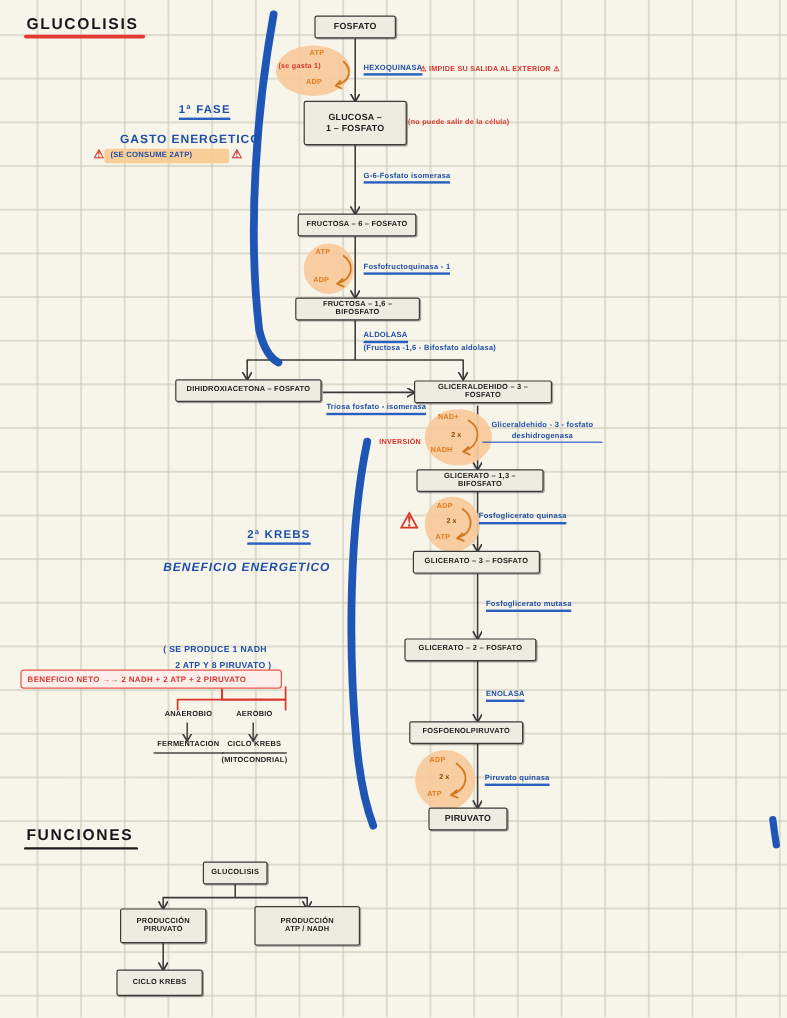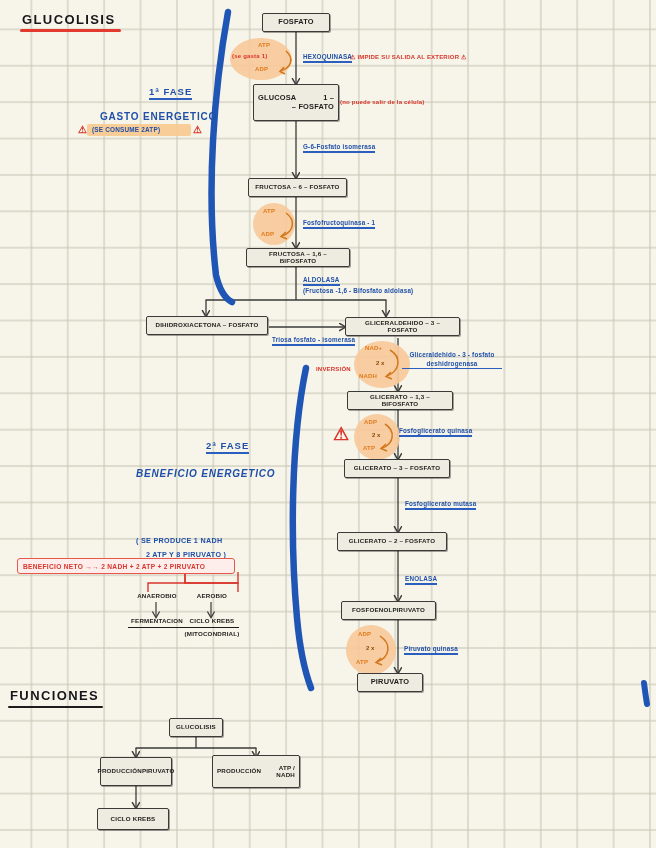--- a/index.html
+++ b/index.html
@@ -30,21 +30,21 @@
     color:#1d1d1b;
     display:flex;align-items:center;justify-content:center;
     text-align:center;
     font-weight:700;
     letter-spacing:.2px;
     line-height:1.12;
     padding:2px 4px;
   }
   .box.small{font-size:6.2px;}
   .box.mid{font-size:7.4px;}
-  .box.two-line{flex-direction:row;text-align:right;}
+  .box.two-line{flex-direction:column;}
 
   
   .heading{
     position:absolute;
     font-size:13px;
     font-weight:700;
     color:#16161a;
     letter-spacing:1.4px;
   }
   .heading.underline-red::after{
@@ -233,30 +233,30 @@
   <div class="bubble-label" style="left:358px;top:631px;">ADP</div>
   <div class="bubble-label" style="left:356px;top:659px;">ATP</div>
   <div class="bubble-x" style="left:366px;top:645px;">2 x</div>
   <svg class="abs" style="left:372px;top:633px;" width="24" height="34" viewBox="0 0 24 34">
     <path d="M8,3 C20,11 18,24 5,29" stroke="#d2781c" stroke-width="1.5" fill="none"></path>
     <path d="M9,25 L4,29.5 L10,32" stroke="#d2781c" stroke-width="1.5" fill="none"></path>
   </svg>
 </div>
 
 <div class="heading underline-red" style="left:22px;top:12px;">GLUCOLISIS</div>
-<div class="heading underline-black" style="left:10px;top:688px;">FUNCIONES</div>
+<div class="heading underline-black" style="left:22px;top:688px;">FUNCIONES</div>
 
 <div class="blue phase ul-blue" style="left:113px;top:86px;">1ª FASE</div>
 <div class="blue sub" style="left:100px;top:111px;">GASTO ENERGETICO</div>
 <div class="hl-orange" style="left:87px;top:124px;width:104px;height:12px;"></div>
 <div class="blue" style="left:92px;top:126px;font-size:6.4px;">(SE CONSUME 2ATP)</div>
 <div class="warn" style="left:78px;top:125px;">⚠</div>
 <div class="warn" style="left:193px;top:125px;">⚠</div>
 
-<div class="blue phase ul-blue" style="left:170px;top:440px;">2ª FASE</div>
+<div class="blue phase ul-blue" style="left:170px;top:440px;">2ª KREBS</div>
 <div class="blue sub" style="left:136px;top:468px;font-style:italic;">BENEFICIO ENERGETICO</div>
 <div class="blue note" style="left:136px;top:492px;">( SE PRODUCE 1 NADH</div>
 <div class="blue note" style="left:146px;top:506px;">2 ATP  Y  8 PIRUVATO )</div>
 
 <div class="box mid" style="left:262px;top:13px;width:68px;height:19px;">FOSFATO</div>
 
 <div class="box mid two-line" style="left:253px;top:84px;width:86px;height:37px;">
   <span>GLUCOSA –</span>
   <span>1 – FOSFATO</span>
 </div>

